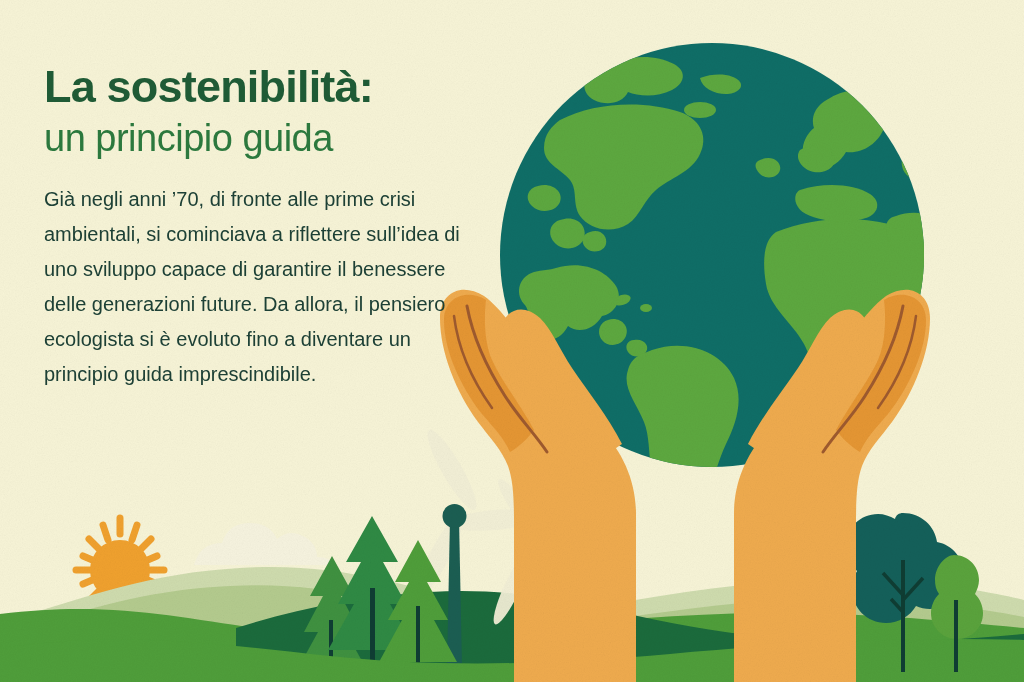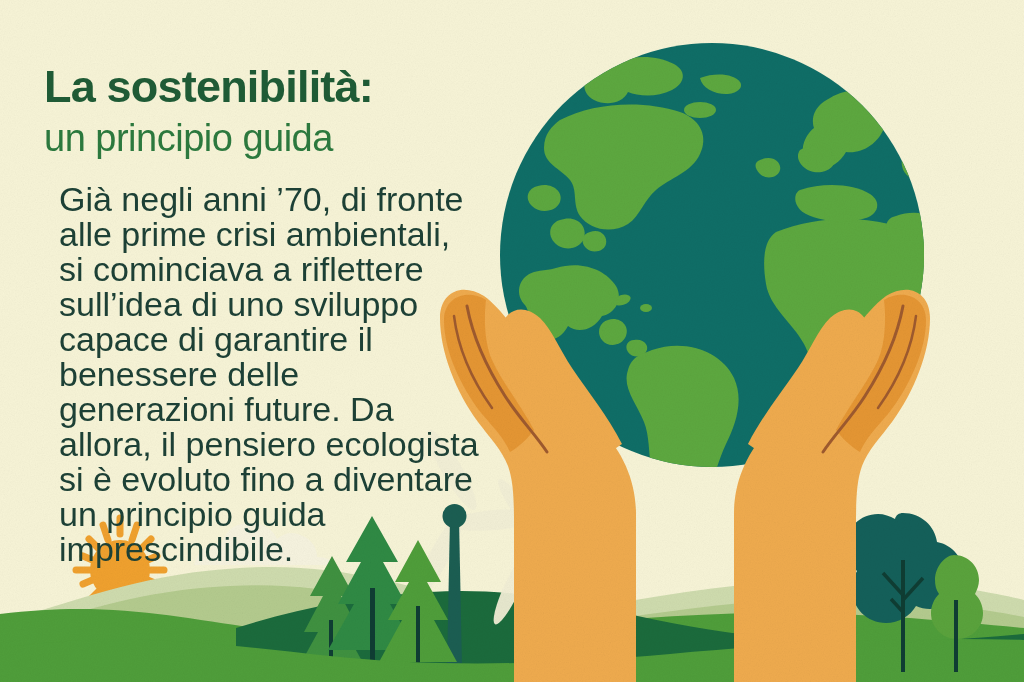--- a/index.html
+++ b/index.html
@@ -23,22 +23,22 @@
     font-size:45px;line-height:50px;font-weight:700;
     color:#1f5c36;letter-spacing:-0.8px;margin:0;
     white-space:nowrap;
   }
   #title-line-2{
     font-size:38px;line-height:52px;font-weight:400;
     color:#2c7a3e;letter-spacing:-0.5px;margin:0 0 18px 0;
     white-space:nowrap;
   }
   #body-text{
-    font-size:34px;line-height:35px;font-weight:400;
-    color:#1d4136;margin:15px;width:420px;
+    font-size:20px;line-height:35px;font-weight:400;
+    color:#1d4136;margin:0;width:420px;
   }
 
   
   #grain{
     position:absolute;inset:0;z-index:60;pointer-events:none;
     opacity:.30;mix-blend-mode:multiply;
   }
 </style>
 </head>
 <body>

